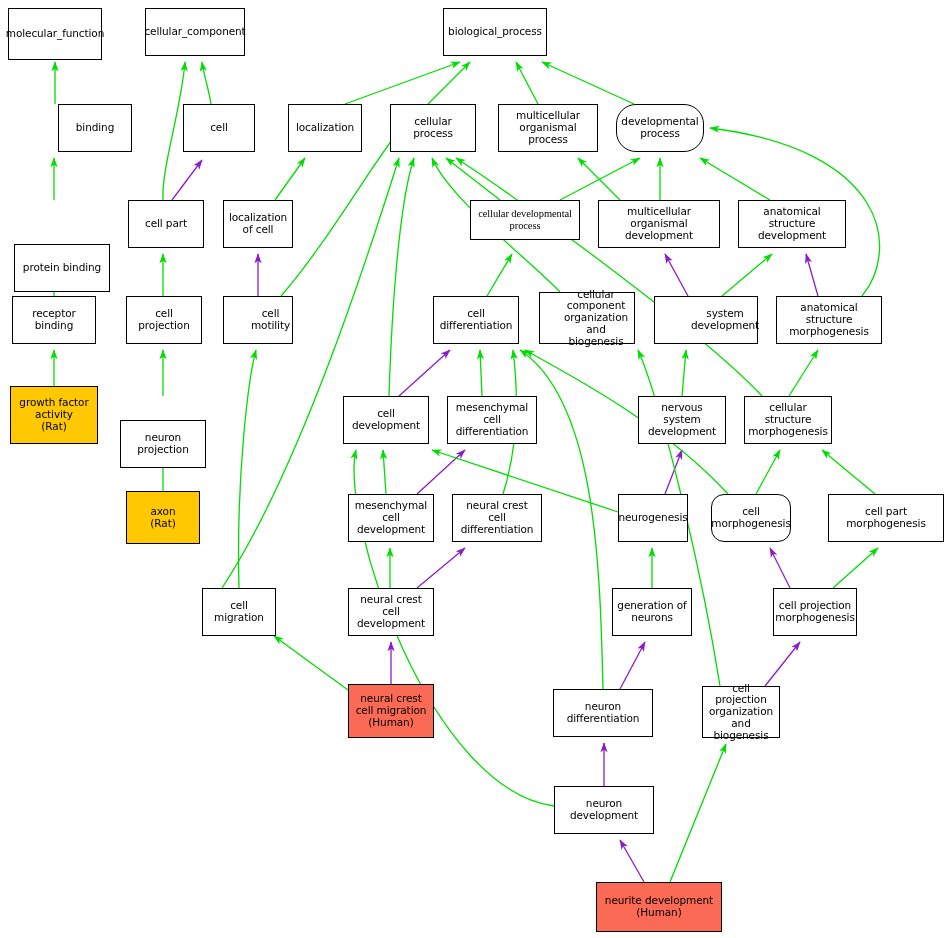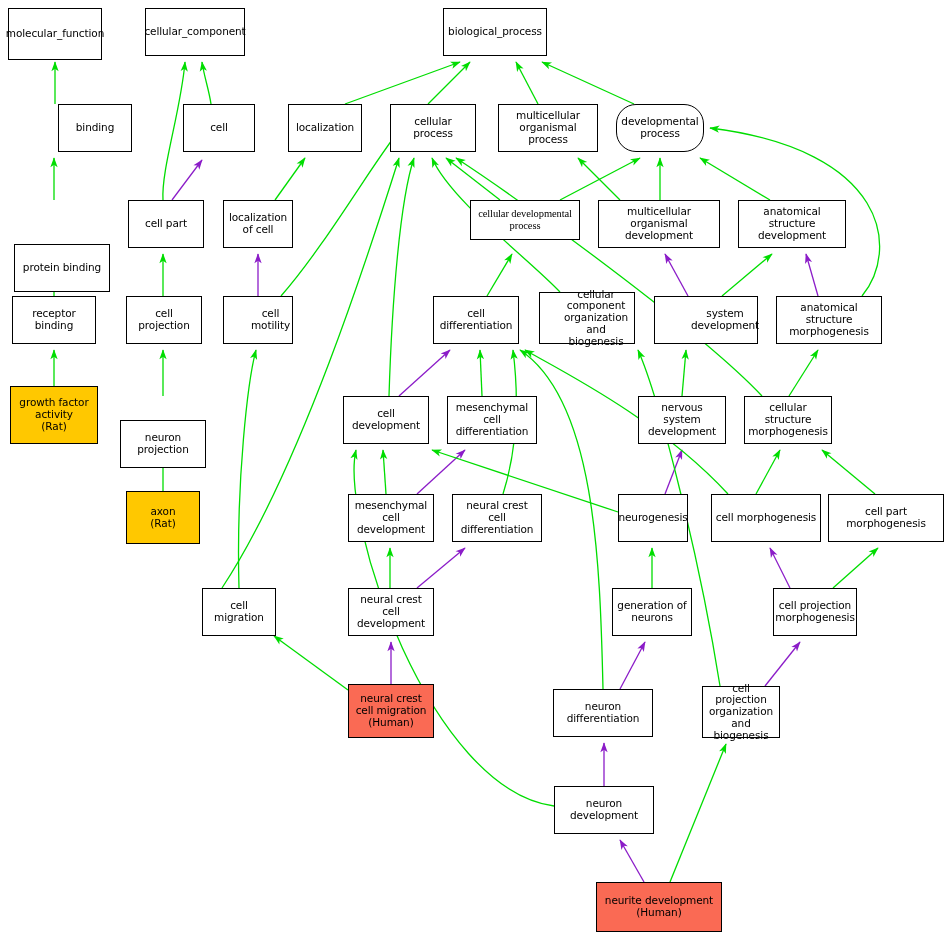--- a/index.html
+++ b/index.html
@@ -161,21 +161,21 @@
 development</span></div>
       <div class="go-node " style="left: 744px; top: 396px; width: 88px; height: 48px; font-size: 10.5px;"><span>cellular structure
 morphogenesis</span></div>
       <div class="go-node fill-gold" style="left: 126px; top: 491px; width: 74px; height: 53px; font-size: 10.5px;"><span>axon
 (Rat)</span></div>
       <div class="go-node " style="left: 348px; top: 494px; width: 86px; height: 48px; font-size: 10.5px;"><span>mesenchymal
 cell development</span></div>
       <div class="go-node " style="left: 452px; top: 494px; width: 90px; height: 48px; font-size: 10.5px;"><span>neural crest
 cell differentiation</span></div>
       <div class="go-node " style="left: 618px; top: 494px; width: 70px; height: 48px; font-size: 10.5px;"><span>neurogenesis</span></div>
-      <div class="go-node " style="left: 711px; top: 494px; width: 110px; height: 48px; font-size: 10.5px;"><span>cell morphogenesis</span></div>
+      <div class="go-node " style="left: 711px; top: 494px; width: 80px; height: 48px; font-size: 10.5px; border-radius: 13px;"><span>cell morphogenesis</span></div>
       <div class="go-node " style="left: 828px; top: 494px; width: 116px; height: 48px; font-size: 10.5px;"><span>cell part morphogenesis</span></div>
       <div class="go-node " style="left: 202px; top: 588px; width: 74px; height: 48px; font-size: 10.5px;"><span>cell migration</span></div>
       <div class="go-node " style="left: 348px; top: 588px; width: 86px; height: 48px; font-size: 10.5px;"><span>neural crest
 cell development</span></div>
       <div class="go-node " style="left: 612px; top: 588px; width: 80px; height: 48px; font-size: 10.5px;"><span>generation of
 neurons</span></div>
       <div class="go-node " style="left: 773px; top: 588px; width: 84px; height: 48px; font-size: 10.5px;"><span>cell projection
 morphogenesis</span></div>
       <div class="go-node fill-salmon" style="left: 348px; top: 684px; width: 86px; height: 54px; font-size: 10.5px;"><span>neural crest
 cell migration

